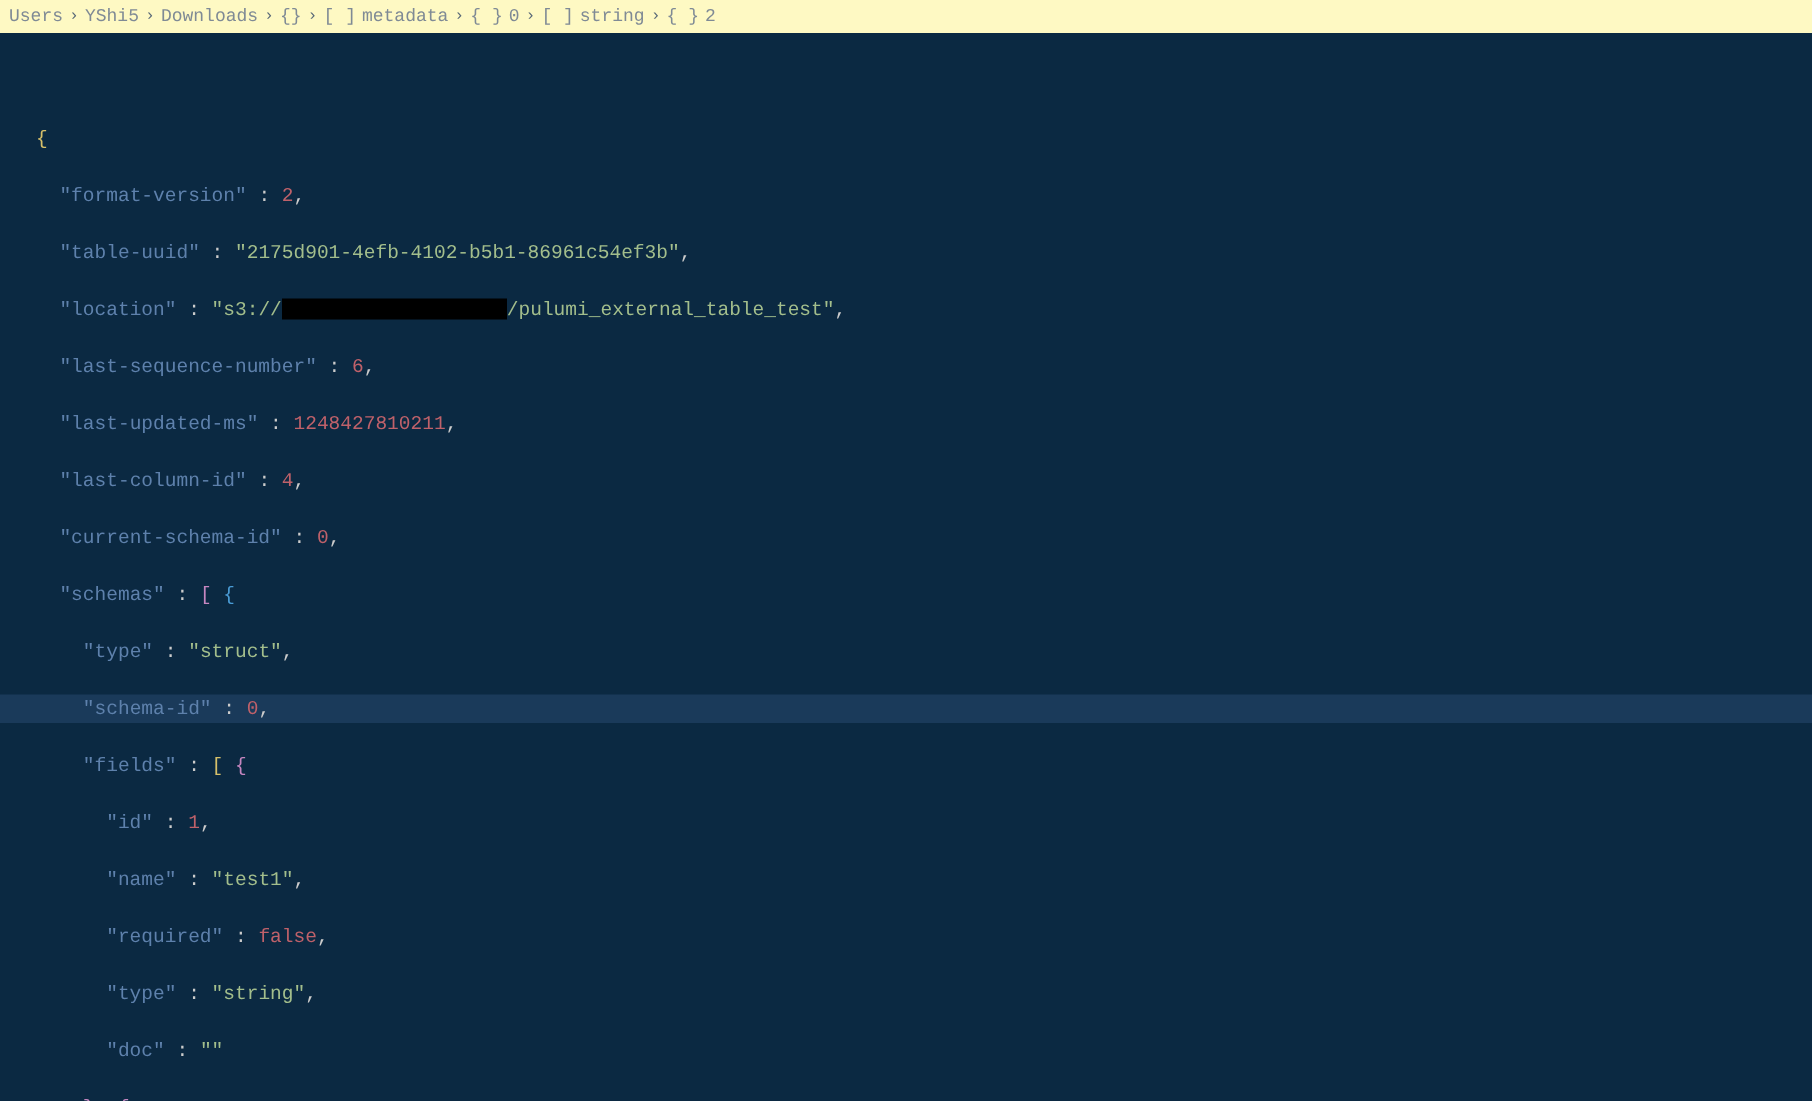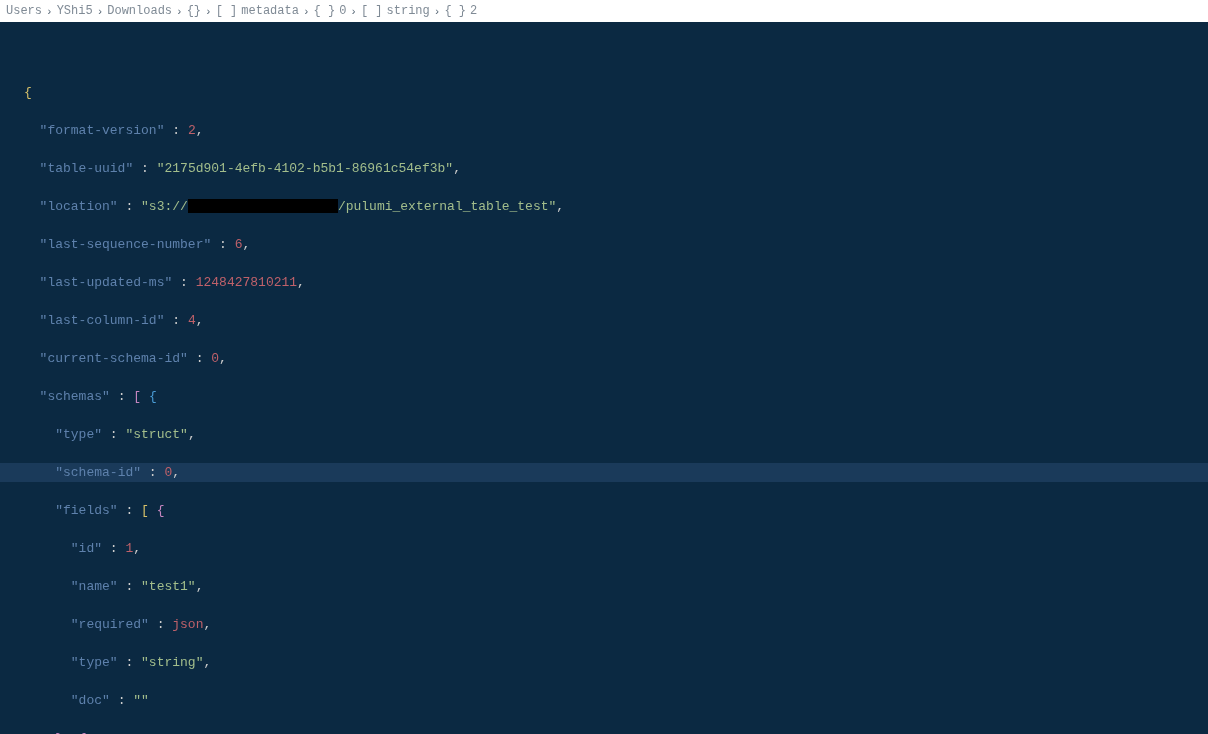--- a/index.html
+++ b/index.html
@@ -8,25 +8,25 @@
     background: #0b2942;
     font-family: 'Consolas', 'Courier New', monospace;
     font-size: 13px;
     color: #ccc;
     width: 1208px;
     height: 734px;
     overflow: hidden;
   }
   .breadcrumb {
     display: flex;
-    align-items: flex-end;
+    align-items: center;
     padding: 4px 6px;
     color: #6a7985;
     font-size: 12px;
-    background: #ffffff;
+    background: #fef9c3;
     gap: 4px;
     flex-wrap: nowrap;
     white-space: nowrap;
   }
   .breadcrumb .sep {
     color: #5a6a78;
     font-size: 11px;
   }
   .breadcrumb .crumb {
     color: #7f8a95;
@@ -105,21 +105,21 @@
 <span class="line">  <span class="key">"last-sequence-number"</span> <span class="colon">:</span> <span class="number">6</span><span class="punct">,</span></span>
 <span class="line">  <span class="key">"last-updated-ms"</span> <span class="colon">:</span> <span class="number">1248427810211</span><span class="punct">,</span></span>
 <span class="line">  <span class="key">"last-column-id"</span> <span class="colon">:</span> <span class="number">4</span><span class="punct">,</span></span>
 <span class="line">  <span class="key">"current-schema-id"</span> <span class="colon">:</span> <span class="number">0</span><span class="punct">,</span></span>
 <span class="line">  <span class="key">"schemas"</span> <span class="colon">:</span> <span class="brace-pink">[</span> <span class="brace-blue">{</span></span>
 <span class="line">    <span class="key">"type"</span> <span class="colon">:</span> <span class="string">"struct"</span><span class="punct">,</span></span>
 <span class="line">    <span class="key">"schema-id"</span> <span class="colon">:</span> <span class="number">0</span><span class="punct">,</span></span>
 <span class="line">    <span class="key">"fields"</span> <span class="colon">:</span> <span class="brace">[</span> <span class="brace-pink">{</span></span>
 <span class="line">      <span class="key">"id"</span> <span class="colon">:</span> <span class="number">1</span><span class="punct">,</span></span>
 <span class="line">      <span class="key">"name"</span> <span class="colon">:</span> <span class="string">"test1"</span><span class="punct">,</span></span>
-<span class="line">      <span class="key">"required"</span> <span class="colon">:</span> <span class="false">json</span><span class="punct">,</span></span>
+<span class="line">      <span class="key">"required"</span> <span class="colon">:</span> <span class="false">false</span><span class="punct">,</span></span>
 <span class="line">      <span class="key">"type"</span> <span class="colon">:</span> <span class="string">"string"</span><span class="punct">,</span></span>
 <span class="line">      <span class="key">"doc"</span> <span class="colon">:</span> <span class="string">""</span></span>
 <span class="line">    <span class="brace-pink">}</span><span class="punct">,</span> <span class="brace-pink">{</span></span>
 
 
 
 
 
 
 

